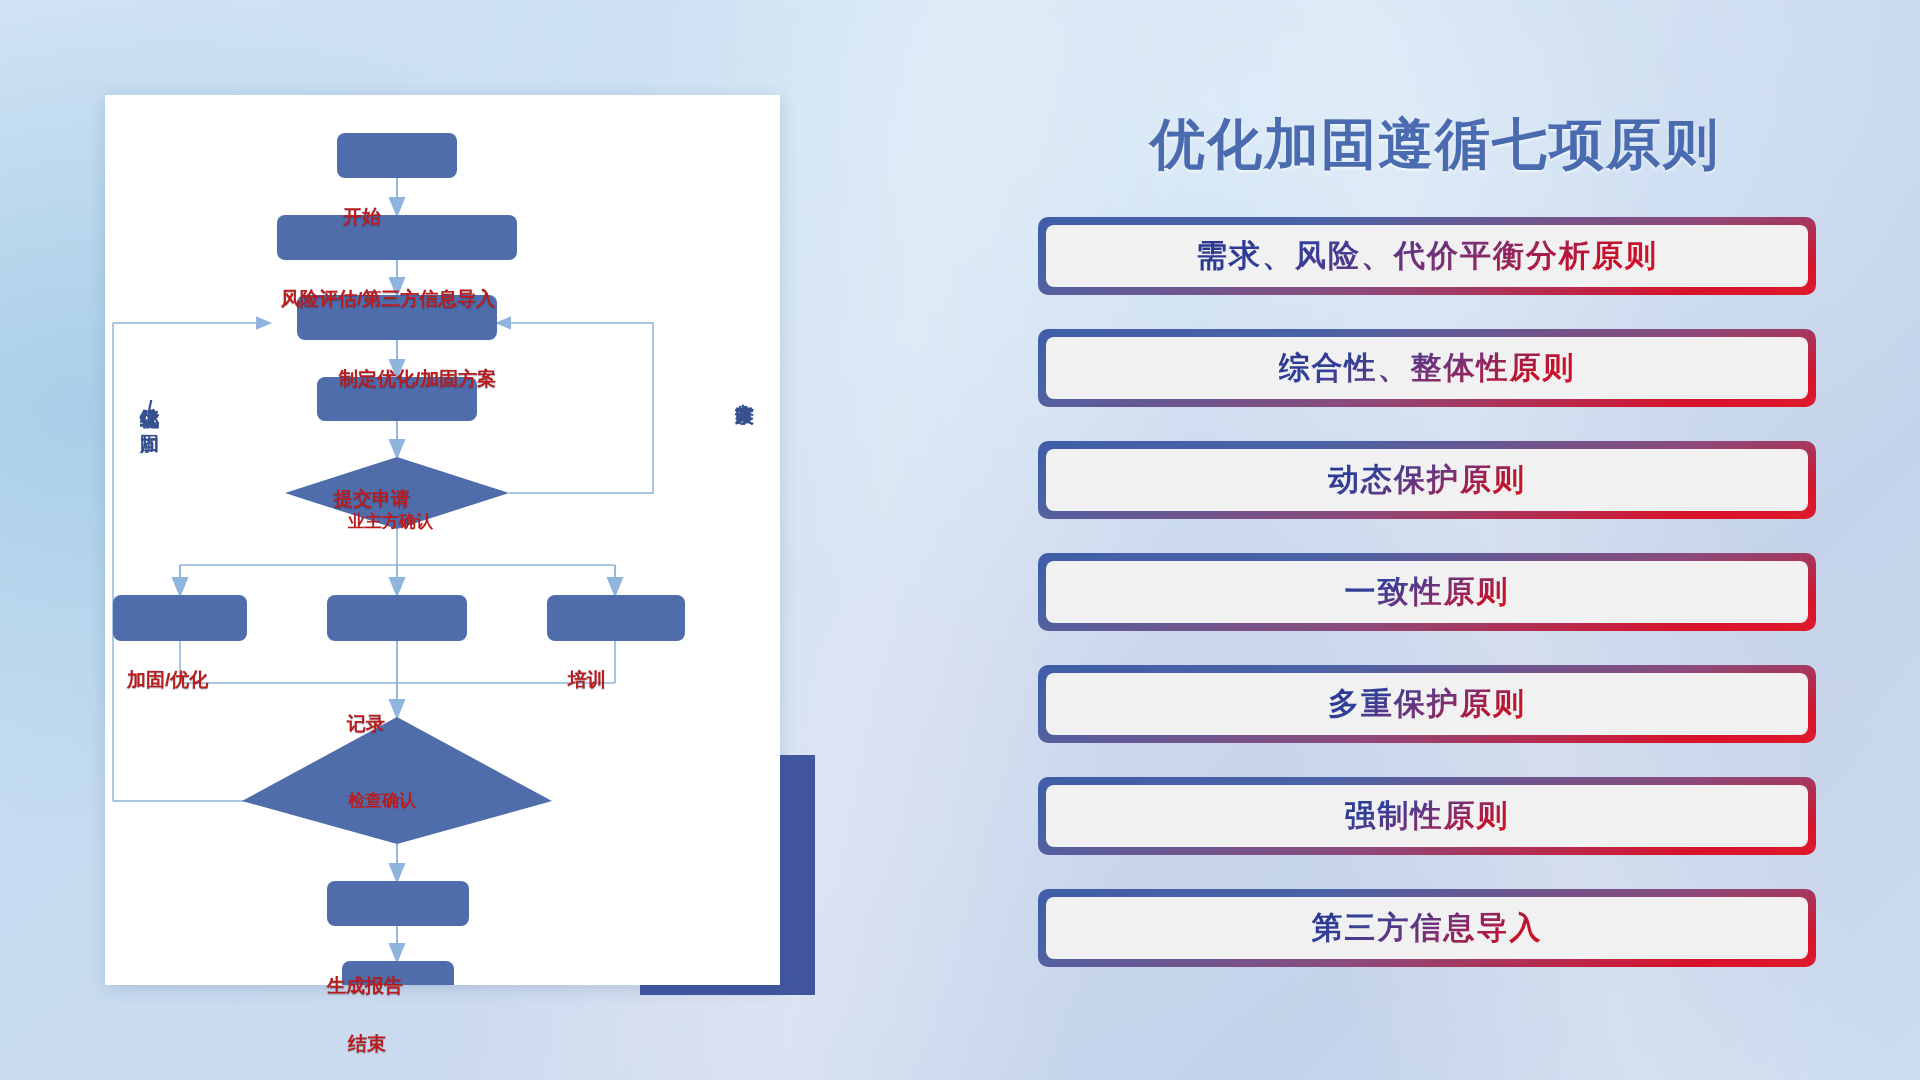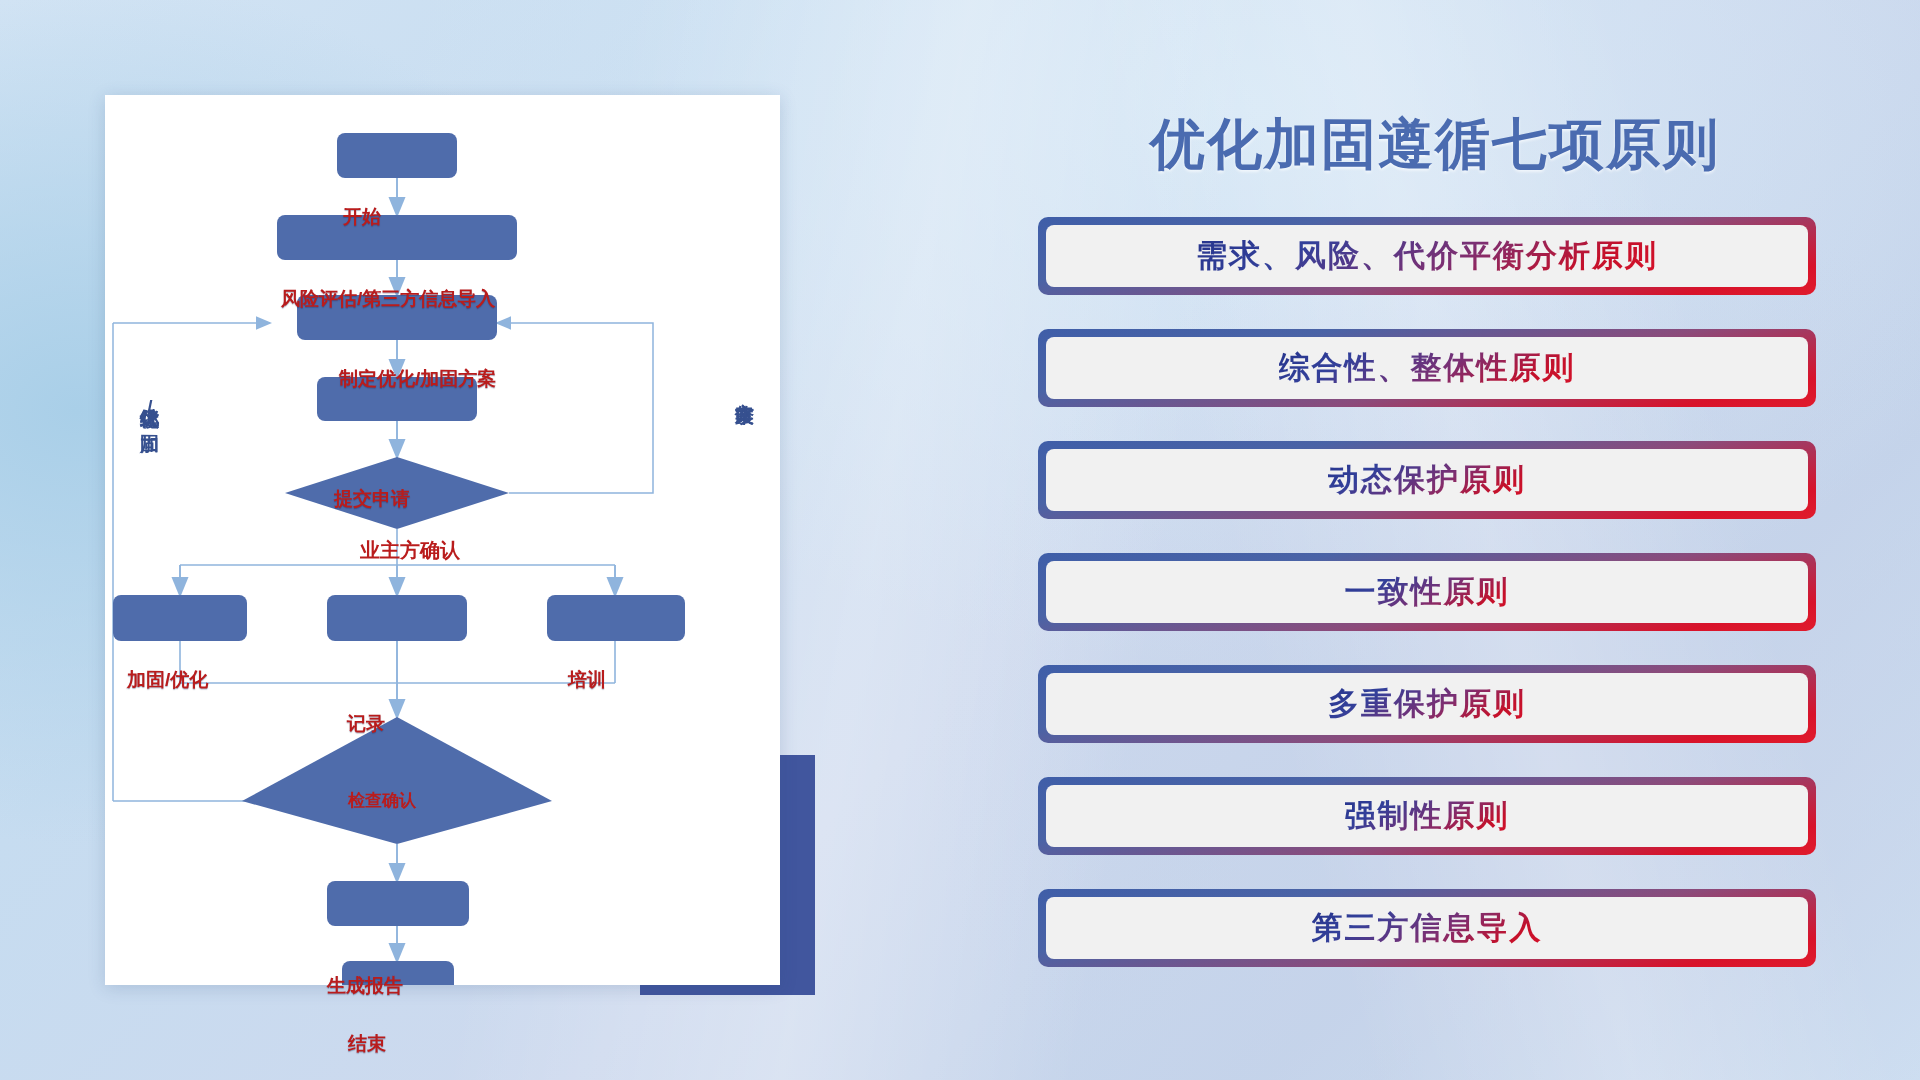--- a/index.html
+++ b/index.html
@@ -115,21 +115,21 @@
 
   <g fill="none" stroke="#8fb4dd" stroke-width="1.4">
     <rect x="8" y="228" width="540" height="478" fill="none" stroke="none"></rect>
   </g>
 </svg>
 
 <div class="fl-label" style="left:343px;top:204px;">开始</div>
 <div class="fl-label" style="left:272px;top:286px;margin-left:9px;">风险评估/第三方信息导入</div>
 <div class="fl-label" style="left:291px;top:366px;margin-left:48px;">制定优化/加固方案</div>
 <div class="fl-label" style="left:334px;top:448px;margin-top:38px;">提交申请</div>
-<div class="fl-label" style="left:348px;top:537px;font-size:20px;text-shadow:none;margin-left:12px;">业主方确认</div>
+<div class="fl-label" style="left:348px;top:510px;font-size:17px;text-shadow:none;">业主方确认</div>
 <div class="fl-label" style="left:127px;top:667px;">加固/优化</div>
 <div class="fl-label" style="left:347px;top:667px;margin-top:44px;">记录</div>
 <div class="fl-label" style="left:568px;top:667px;">培训</div>
 <div class="fl-label" style="left:348px;top:789px;font-size:17px;text-shadow:none;">检查确认</div>
 <div class="fl-label" style="left:327px;top:951px;margin-top:22px;">生成报告</div>
 <div class="fl-label" style="left:348px;top:1031px;">结束</div>
 
 <div class="side-label" style="left:140px;top:392px;">继续优化/加固</div>
 <div class="side-label" style="left:735px;top:388px;">方案修改</div>
 

